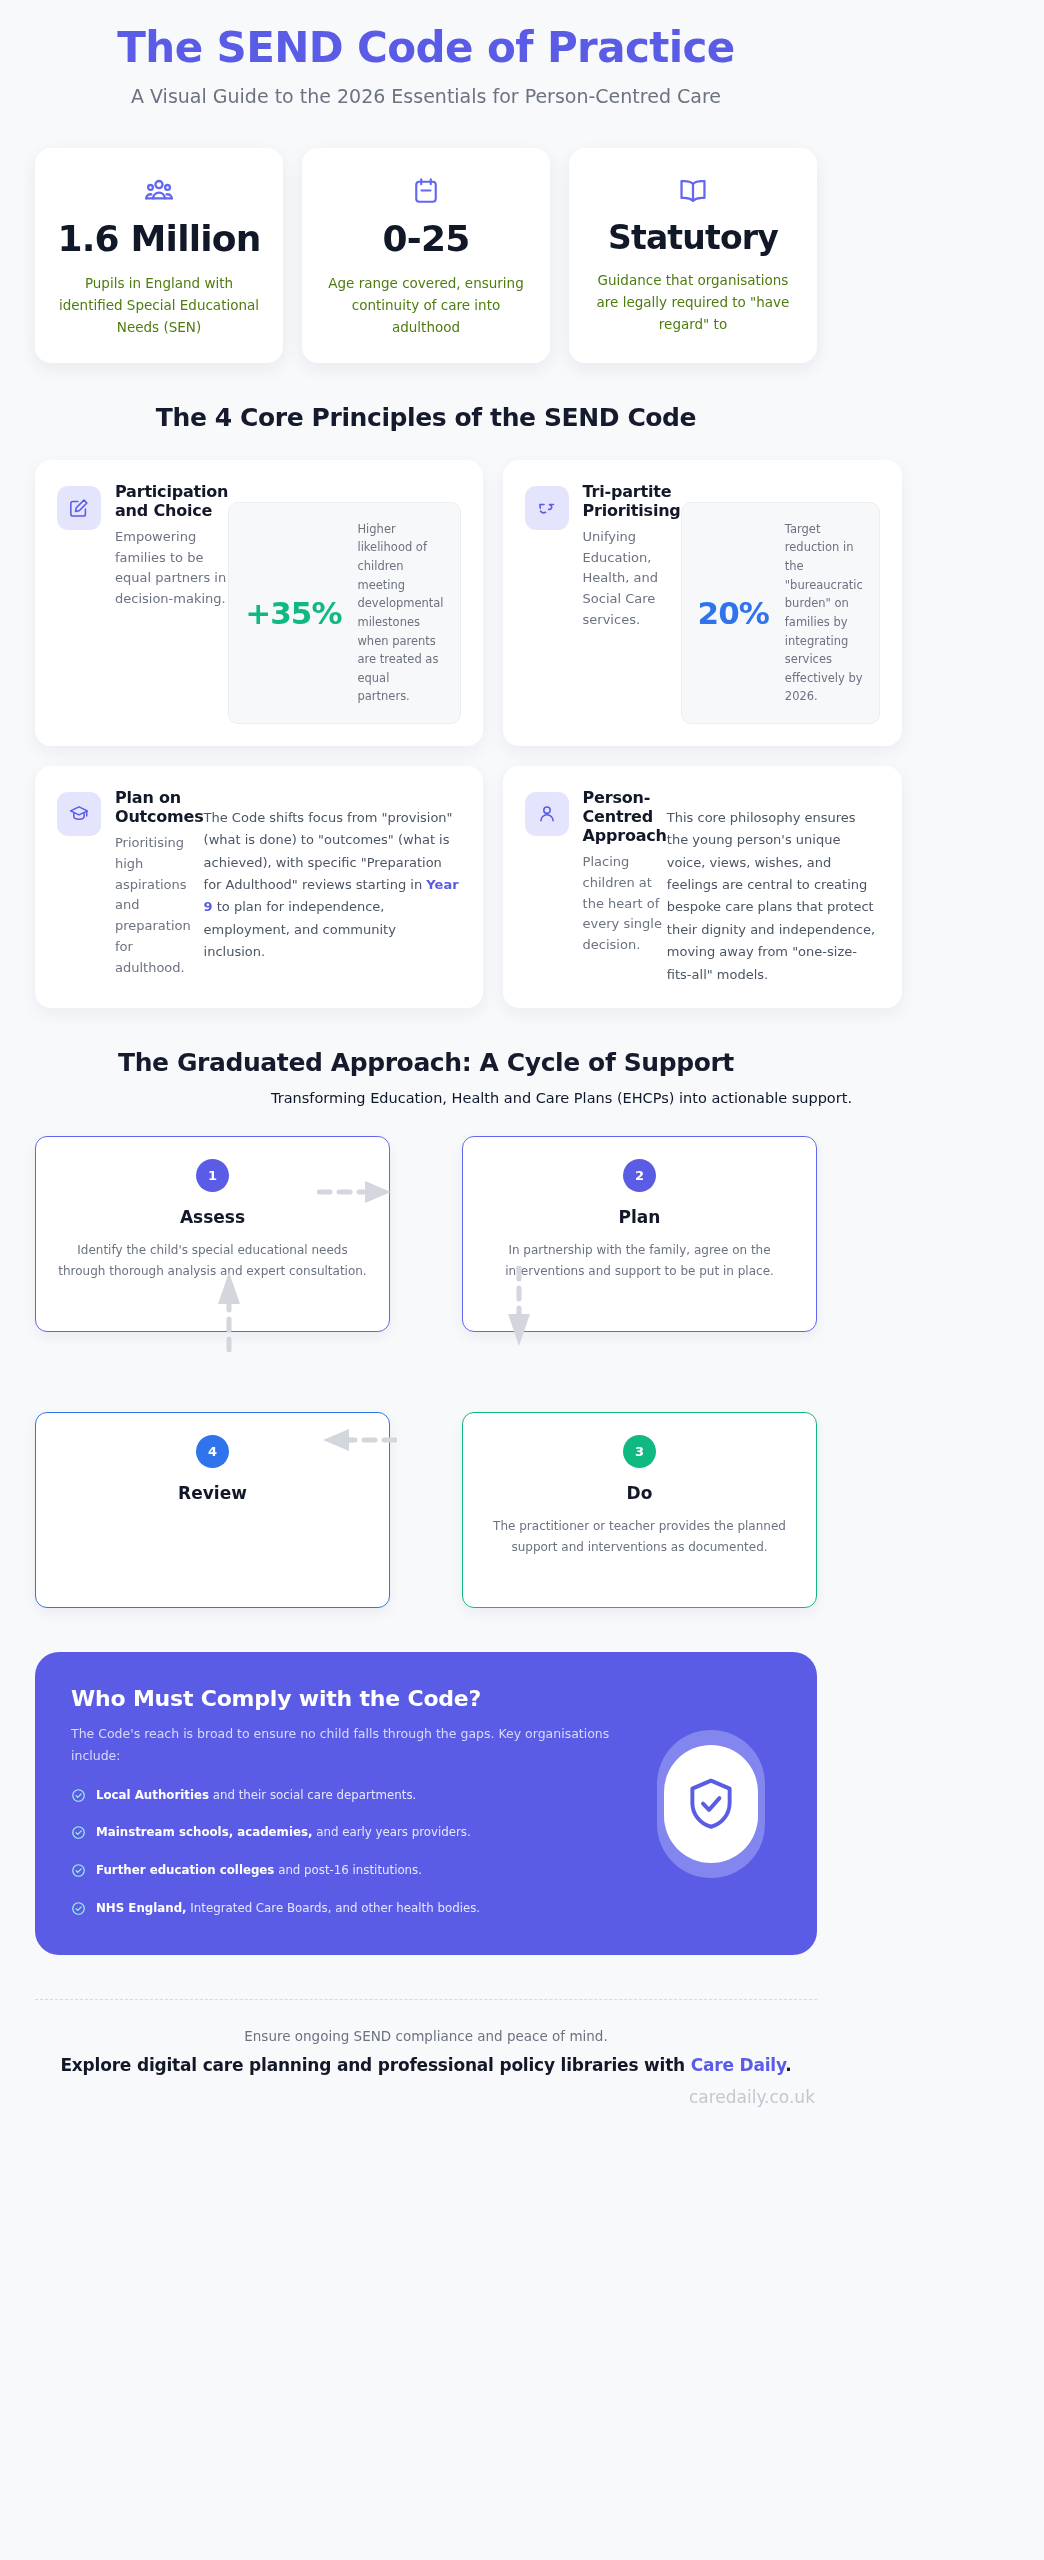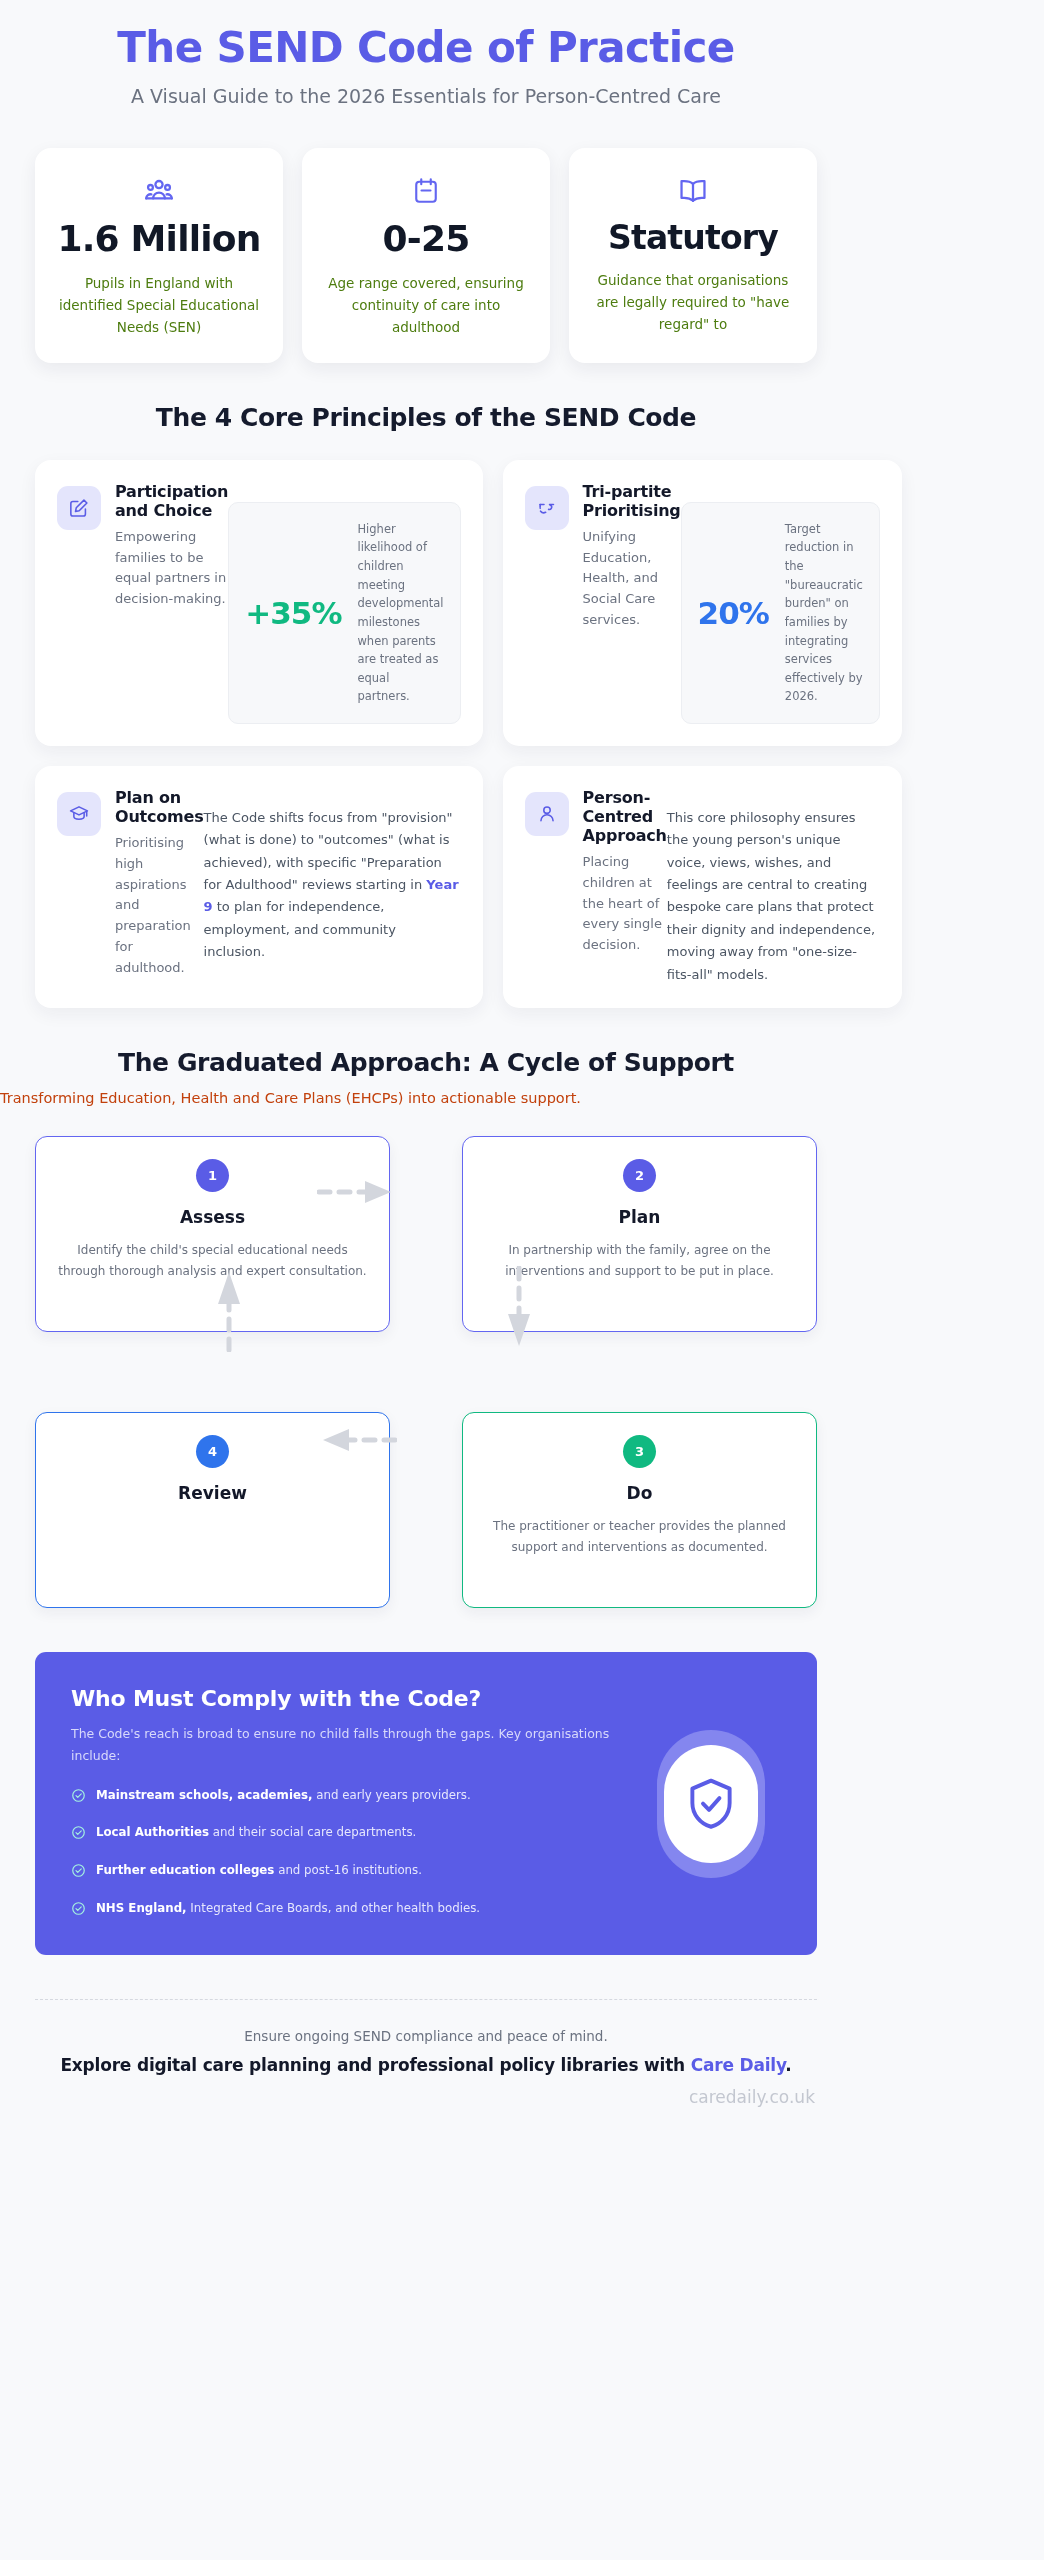--- a/index.html
+++ b/index.html
@@ -68,23 +68,23 @@
   
   .section-title {
     text-align: center;
     font-size: 25px;
     font-weight: 700;
     color: #151b2d;
     letter-spacing: -0.4px;
     padding: 40px 20px 0;
   }
   .section-sub {
-    text-align: left;
+    text-align: right;
     font-size: 14.5px;
-    color: #c2410c;
+    color: #0f172a;
     margin-top: 13px;
   }
 
   
   .principles {
     display: grid;
     grid-template-columns: 1fr 1fr;
     gap: 20px;
     padding: 28px 35px 0;
   }
@@ -197,21 +197,21 @@
   .arrow-svg { position: absolute; pointer-events: none; }
   .arr-top   { left: 282px; top: 42px;  }
   .arr-right { left: 470px; top: 130px; }
   .arr-bot   { left: 282px; top: 290px; }
   .arr-left  { left: 180px; top: 130px; }
 
   
   .comply-wrap { padding: 44px 35px 0; }
   .comply {
     background: #5a5ce6;
-    border-radius: 11px;
+    border-radius: 24px;
     padding: 34px 36px 34px;
     position: relative;
     overflow: hidden;
     display: flex;
     align-items: center;
     min-height: 225px;
   }
   .comply-left { flex: 1; max-width: 640px; z-index: 2; }
   .comply-title {
     color: #ffffff;
@@ -474,31 +474,31 @@
         <div class="comply-lead">The Code's reach is broad to ensure no child falls through the gaps. Key organisations include:</div>
         <ul class="comply-list">
 
           <li class="comply-item">
             <span class="check-icon">
               <svg width="15" height="15" viewBox="0 0 24 24" fill="none" stroke="currentColor" stroke-width="1.9" stroke-linecap="round" stroke-linejoin="round">
                 <circle cx="12" cy="12" r="9.2"></circle>
                   <path d="M8 12.2l2.8 2.8L16.4 9.4"></path>
               </svg>
             </span>
-            <span><b>Mainstream schools, academies,</b><span> and early years providers.</span></span>
+            <span><b>Local Authorities</b><span> and their social care departments.</span></span>
           </li>
 
           <li class="comply-item">
             <span class="check-icon">
               <svg width="15" height="15" viewBox="0 0 24 24" fill="none" stroke="currentColor" stroke-width="1.9" stroke-linecap="round" stroke-linejoin="round">
                 <circle cx="12" cy="12" r="9.2"></circle>
                   <path d="M8 12.2l2.8 2.8L16.4 9.4"></path>
               </svg>
             </span>
-            <span><b>Local Authorities</b><span> and their social care departments.</span></span>
+            <span><b>Mainstream schools, academies,</b><span> and early years providers.</span></span>
           </li>
 
           <li class="comply-item">
             <span class="check-icon">
               <svg width="15" height="15" viewBox="0 0 24 24" fill="none" stroke="currentColor" stroke-width="1.9" stroke-linecap="round" stroke-linejoin="round">
                 <circle cx="12" cy="12" r="9.2"></circle>
                   <path d="M8 12.2l2.8 2.8L16.4 9.4"></path>
               </svg>
             </span>
             <span><b>Further education colleges</b><span> and post-16 institutions.</span></span>

